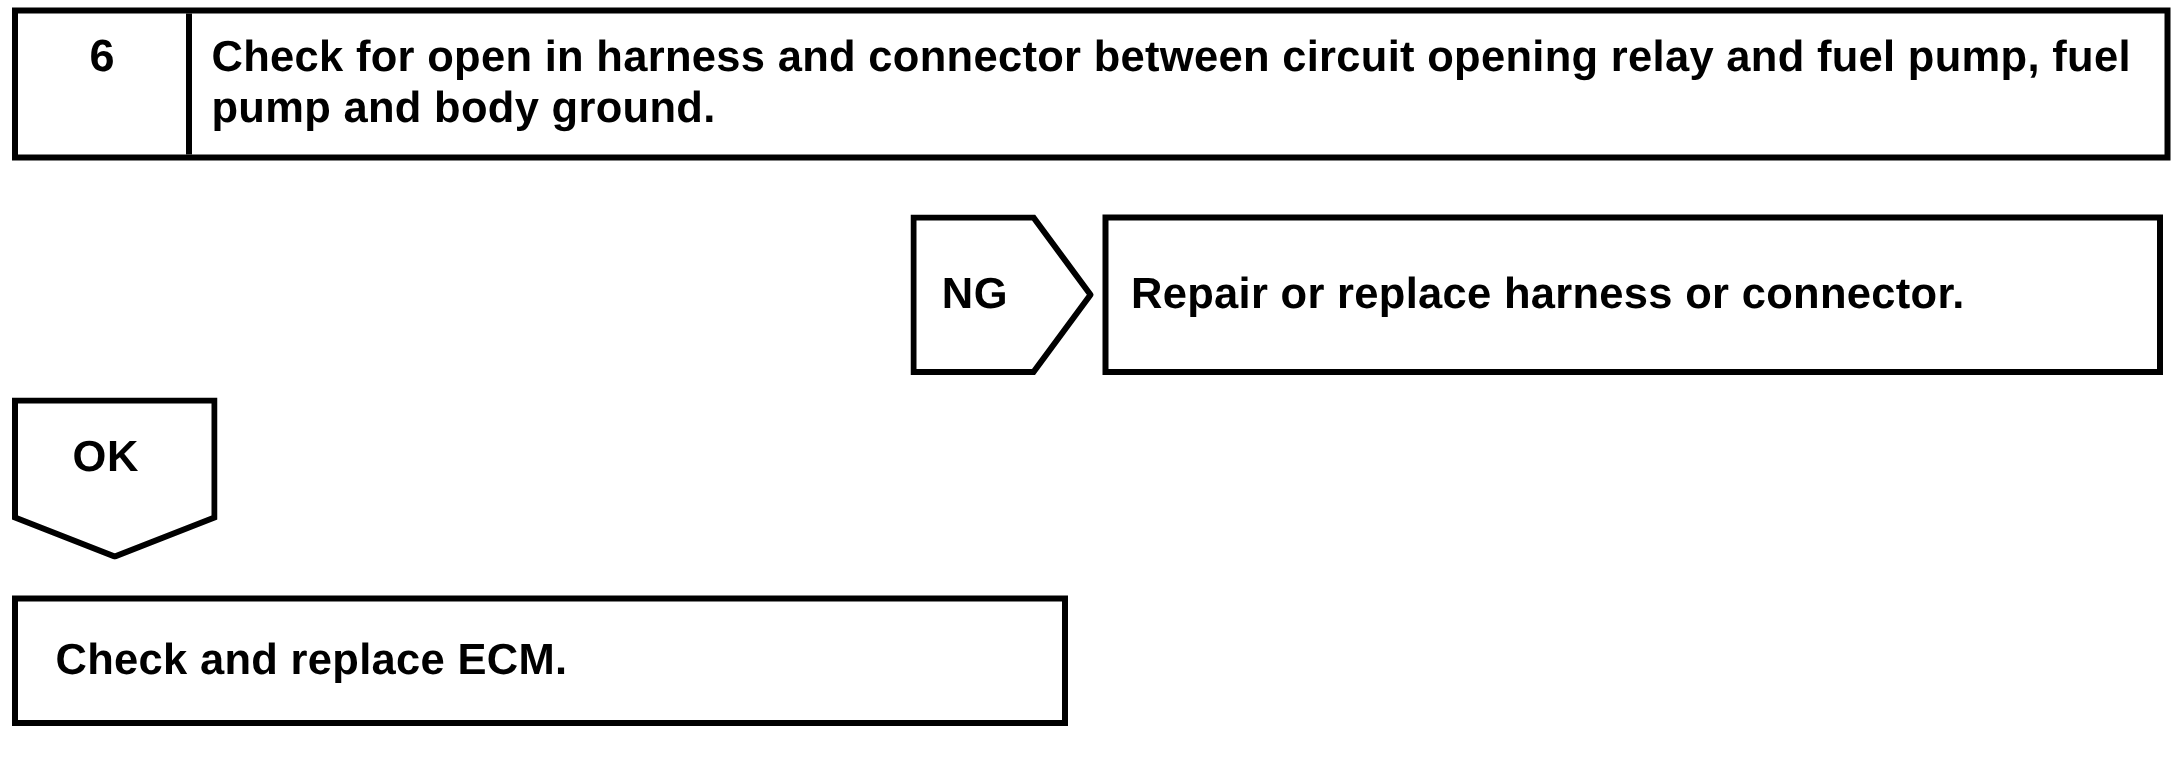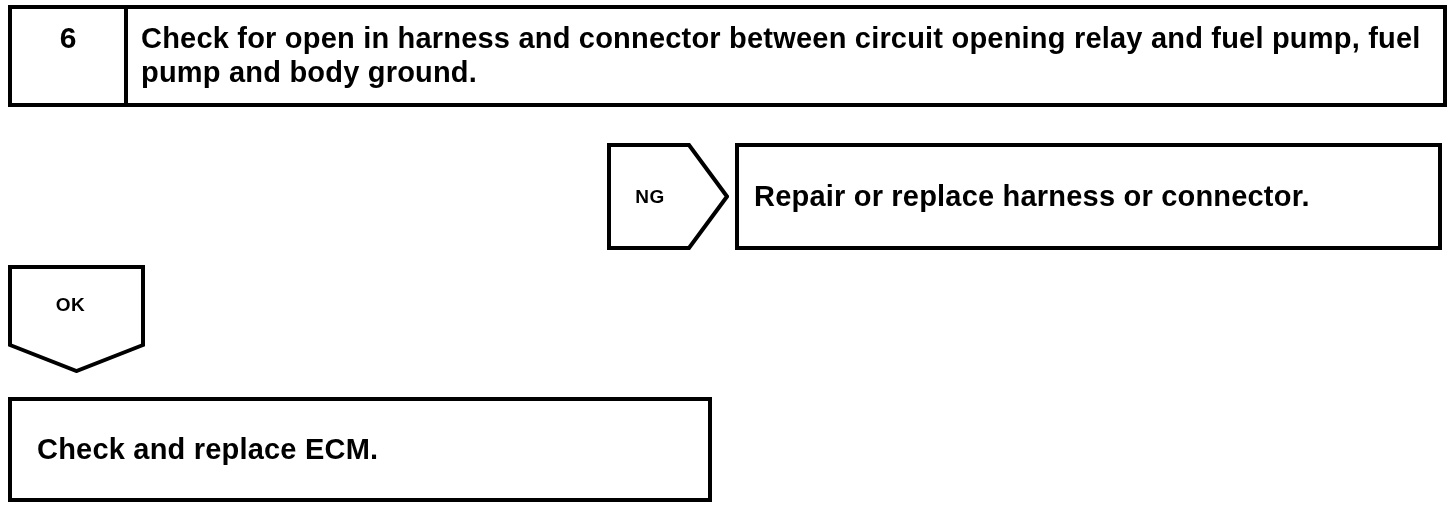--- a/index.html
+++ b/index.html
@@ -53,21 +53,21 @@
     position: absolute;
     left: 0;
     top: 0;
     display: block;
   }
   .connector-label {
     position: absolute;
     display: flex;
     align-items: center;
     justify-content: center;
-    font-size: 19px;
+    font-size: 29px;
     letter-spacing: 0.5px;
   }
   .ng-connector {
     left: 607px;
     top: 143px;
     width: 122px;
     height: 107px;
   }
   .ng-connector .connector-label {
     left: 0;
@@ -95,21 +95,21 @@
   .ok-connector .connector-label {
     left: 0;
     top: 0;
     width: 125px;
     height: 80px;
   }
   .ok-action-box {
     left: 8px;
     top: 397px;
     width: 704px;
-    height: 105px;
+    height: 87px;
     display: flex;
     align-items: center;
     padding: 0 10px 0 25px;
     font-size: 29px;
     letter-spacing: 0.2px;
   }
 </style>
 </head>
 <body>
 

